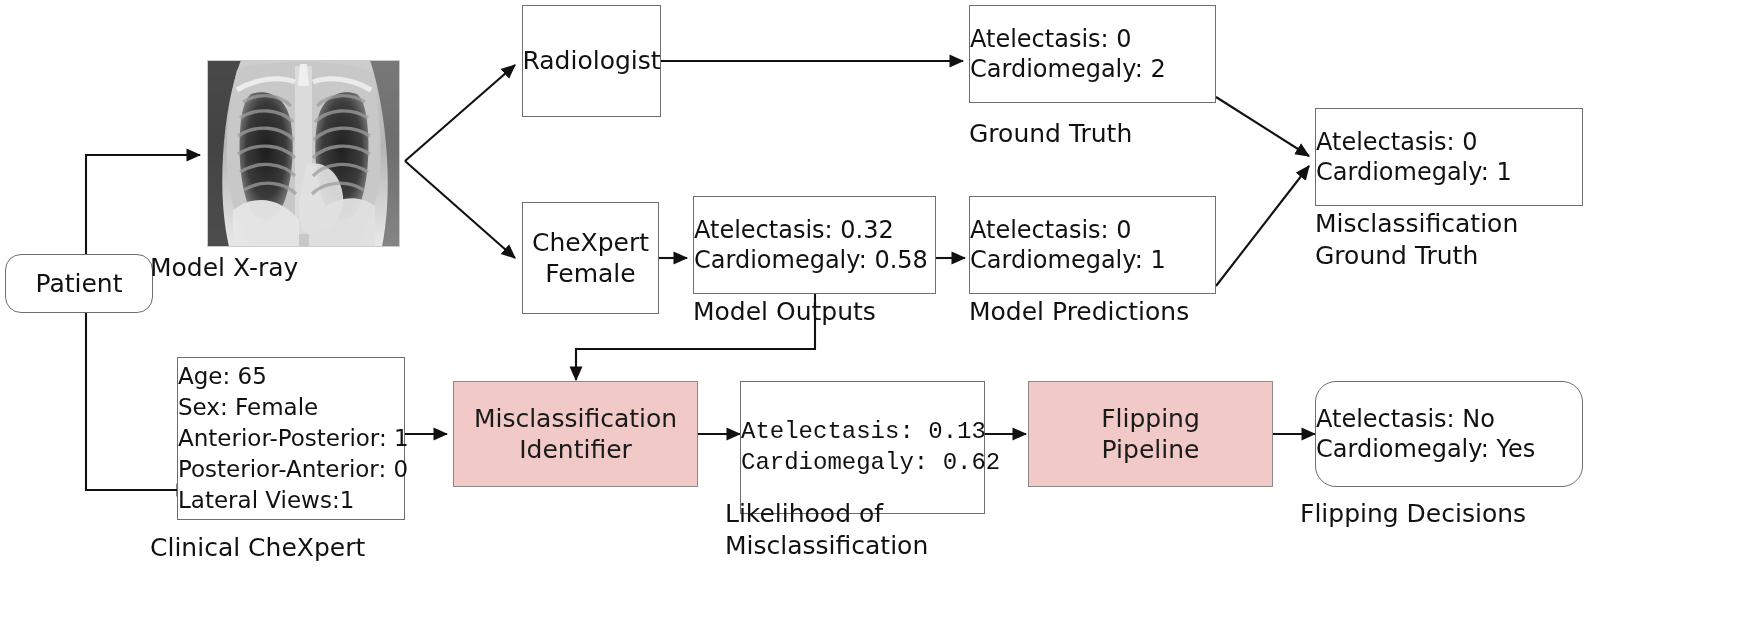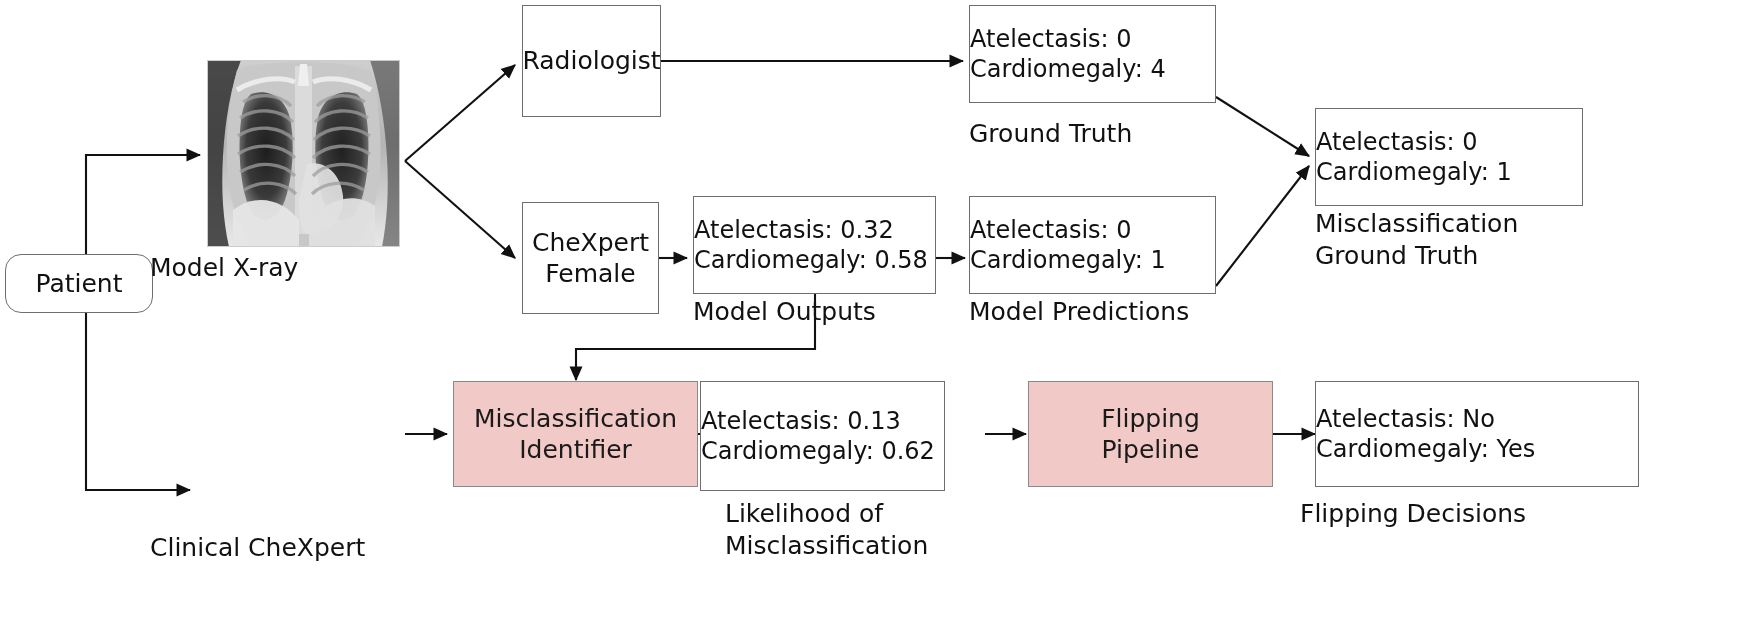--- a/index.html
+++ b/index.html
@@ -187,21 +187,21 @@
     <span class="line">Radiologist</span>
   </div>
 
   <div class="node center-txt" style="left:522px; top:202px; width:137px; height:112px;">
     <span class="line">CheXpert</span>
     <span class="line">Female</span>
   </div>
 
   <div class="node left-txt" style="left:969px; top:5px; width:247px; height:98px;">
     <span class="line">Atelectasis: 0</span>
-    <span class="line">Cardiomegaly: 4</span>
+    <span class="line">Cardiomegaly: 2</span>
   </div>
   <div class="caption" style="left:969px; top:118px; width:247px;">
     <span class="line">Ground Truth</span>
   </div>
 
   <div class="node left-txt" style="left:693px; top:196px; width:243px; height:98px;">
     <span class="line">Atelectasis: 0.32</span>
     <span class="line">Cardiomegaly: 0.58</span>
   </div>
   <div class="caption" style="left:693px; top:296px; width:243px;">
@@ -218,44 +218,51 @@
 
   <div class="node left-txt" style="left:1315px; top:108px; width:268px; height:98px;">
     <span class="line">Atelectasis: 0</span>
     <span class="line">Cardiomegaly: 1</span>
   </div>
   <div class="caption" style="left:1315px; top:208px; width:268px;">
     <span class="line">Misclassification</span>
     <span class="line">Ground Truth</span>
   </div>
 
+  <div class="node left-txt clinical" style="left:177px; top:357px; width:228px; height:163px;">
+    <span class="line">Age: 65</span>
+    <span class="line">Sex: Female</span>
+    <span class="line">Anterior-Posterior: 1</span>
+    <span class="line">Posterior-Anterior: 0</span>
+    <span class="line">Lateral Views:1</span>
+  </div>
   <div class="caption" style="left:150px; top:532px; width:282px;">
     <span class="line">Clinical CheXpert</span>
   </div>
 
   <div class="node center-txt pink" style="left:453px; top:381px; width:245px; height:106px;">
     <span class="line">Misclassification</span>
     <span class="line">Identifier</span>
   </div>
 
-  <div class="node left-txt" style="left:700px; top:381px; width:245px; height:110px;">
+  <div class="node left-txt" style="left:740px; top:381px; width:245px; height:133px;font-family:Liberation Mono, monospace;">
     <span class="line">Atelectasis: 0.13</span>
     <span class="line">Cardiomegaly: 0.62</span>
   </div>
   <div class="caption" style="left:725px; top:498px; width:275px;">
     <span class="line">Likelihood of</span>
     <span class="line">Misclassification</span>
   </div>
 
   <div class="node center-txt pink" style="left:1028px; top:381px; width:245px; height:106px;">
     <span class="line">Flipping</span>
     <span class="line">Pipeline</span>
   </div>
 
-  <div class="node left-txt" style="left:1315px; top:381px; width:324px; height:106px;">
+  <div class="node left-txt" style="left:1315px; top:381px; width:268px; height:106px;border-radius:21px;">
     <span class="line">Atelectasis: No</span>
     <span class="line">Cardiomegaly: Yes</span>
   </div>
   <div class="caption" style="left:1300px; top:498px; width:298px;">
     <span class="line">Flipping Decisions</span>
   </div>
 
 </div>
 
 </body></html>

